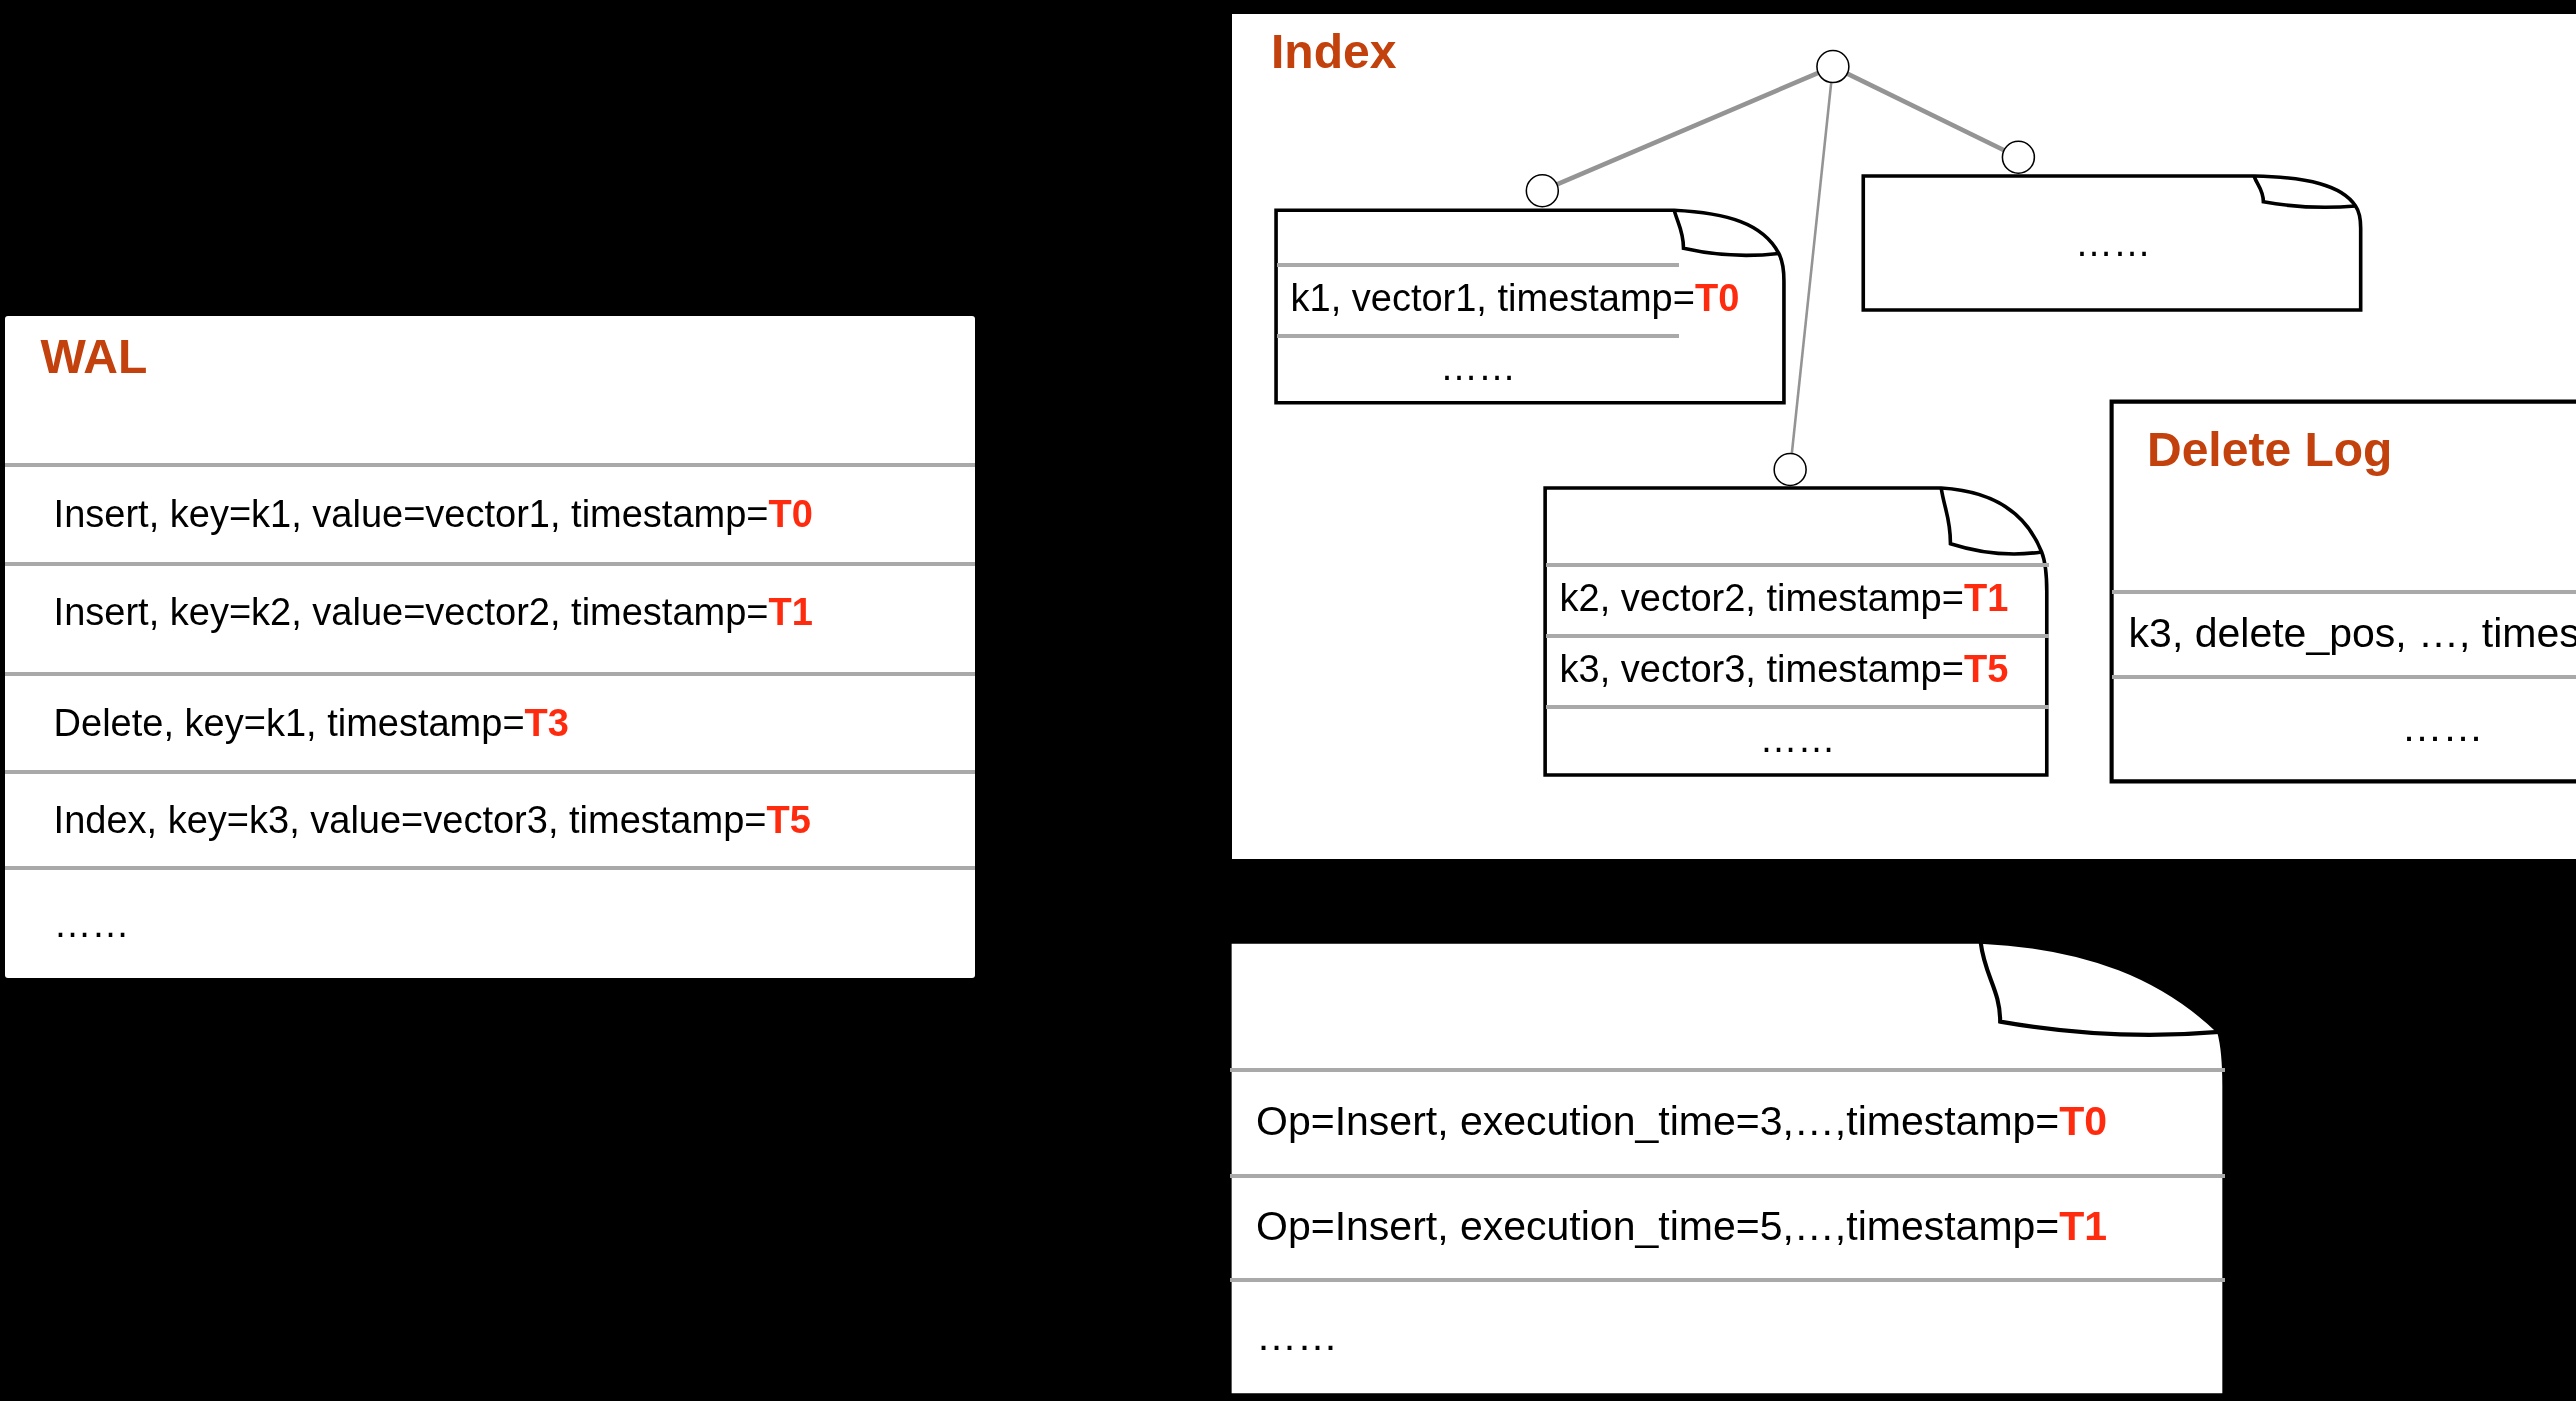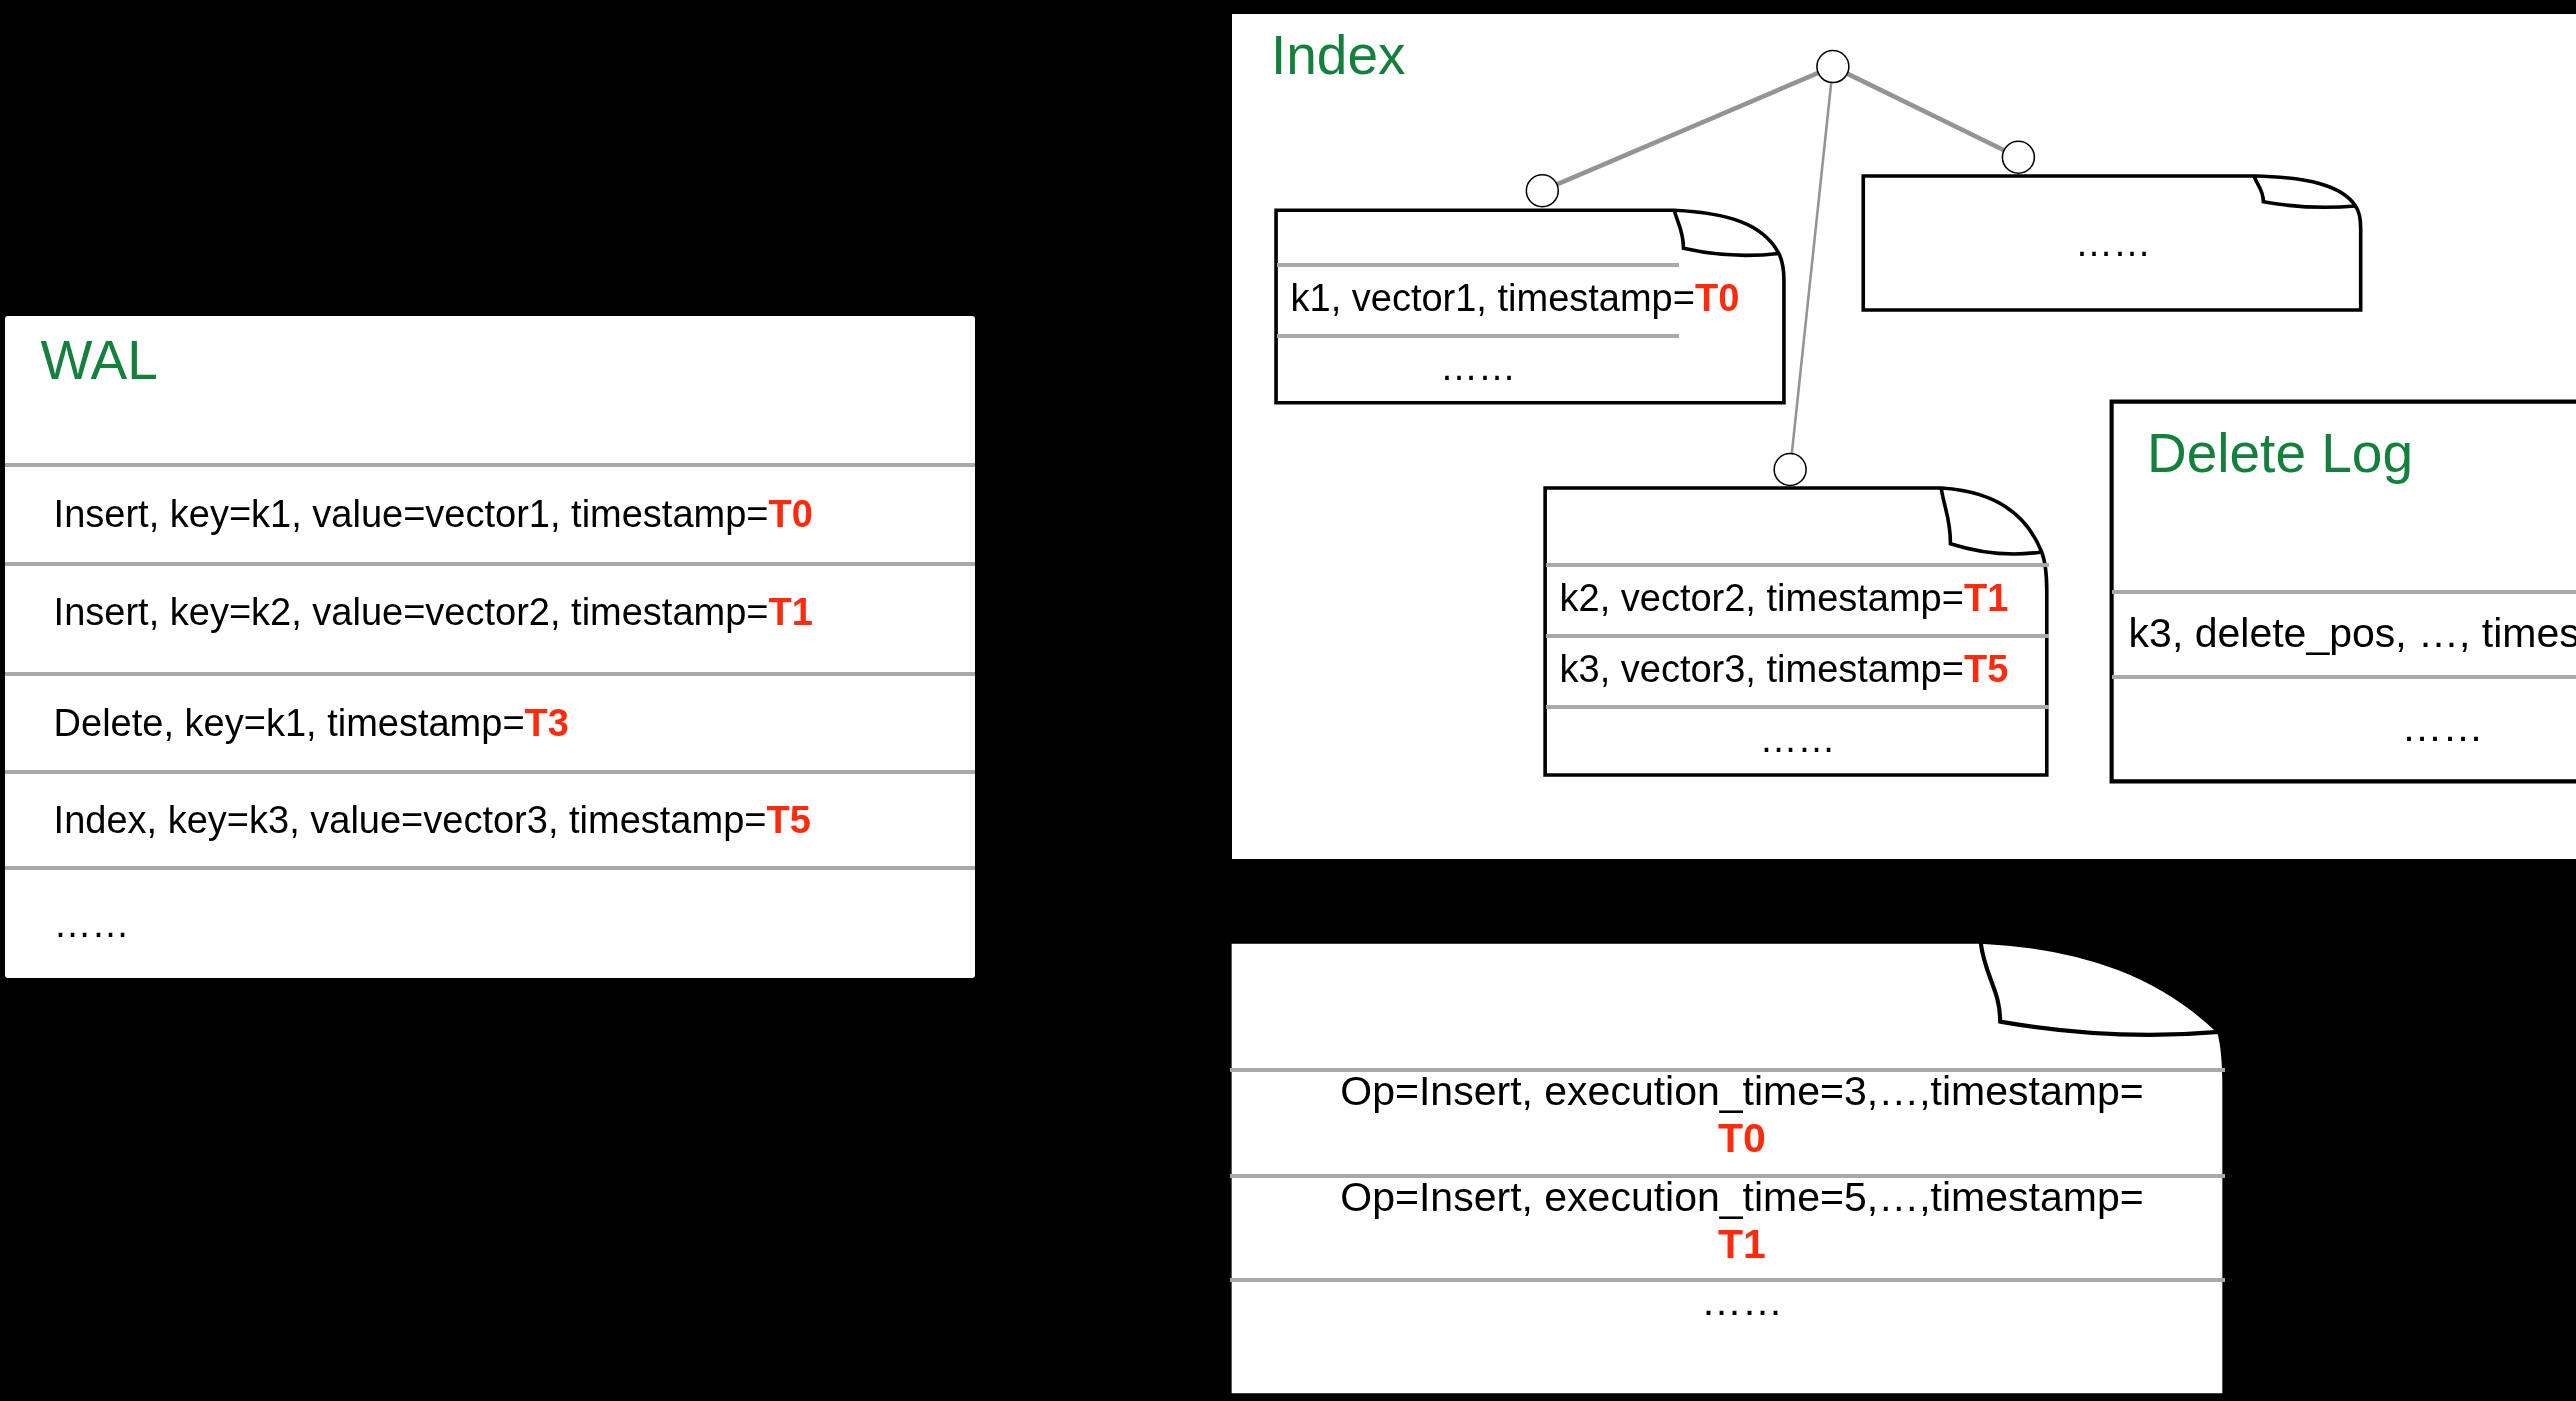--- a/index.html
+++ b/index.html
@@ -2,21 +2,21 @@
 <html style="font-size:8.2px"><head>
 <meta charset="utf-8">
 <style>
   html,body{margin:0;padding:0;background:#000;}
   .stage{
     position:relative;width:2817px;height:1402px;background:#000;overflow:hidden;
     font-family:"Liberation Sans", sans-serif;color:#000;
   }
   
   .panel{position:absolute;background:#fff;}
-  .title{position:absolute;font-weight:normal;font-size:55px;line-height:1.15;color:#15803d;white-space:nowrap;}
+  .title{position:absolute;font-weight:bold;font-size:48px;line-height:1.15;color:#c2410c;white-space:nowrap;}
   .ts{color:#ff2b0f;font-weight:bold;}
   .row{position:absolute;left:0;right:0;display:flex;align-items:center;white-space:nowrap;}
   .row.center{justify-content:center;}
   .divider{position:absolute;left:2.6px;right:2.6px;height:4.1px;background:#a9a9a9;}
   
   .wal{left:4.6px;top:316px;width:970px;height:662px;border-radius:3px;}
   .wal .title{left:36px;top:13.4px;}
   .wal-rows{position:absolute;left:0;top:147px;right:0;bottom:0;display:flex;flex-direction:column;}
   .wrow{box-sizing:border-box;border-top:4.6px solid #a9a9a9;display:flex;align-items:center;
         padding-left:49px;font-size:38px;white-space:nowrap;}
@@ -36,21 +36,21 @@
   .doc-mid{left:311px;top:472px;width:509px;height:291px;}
   .doc-right{left:629px;top:160px;width:504px;height:138px;}
   .doc-del{left:877px;top:385px;width:667px;height:385px;}
   .doc-del .row{font-size:41px;}
   .doc-del .row.pad{padding-left:19.6px;}
   .doc-del .title{left:38px;top:23px;}
   
   .binlog{left:1227px;top:939px;width:1001px;height:459px;position:absolute;}
   .binlog .title{left:25px;top:5.2px;}
   .binlog .row{font-size:41px;}
-  .binlog .row.pad{padding-left:29px;flex-direction:column;}
+  .binlog .row.pad{padding-left:29px;}
 </style>
 </head>
 <body>
 
 <div class="stage">
 
   <section class="panel wal">
     <div class="title">WAL</div>
     <div class="wal-rows">
       <div class="wrow h1">

